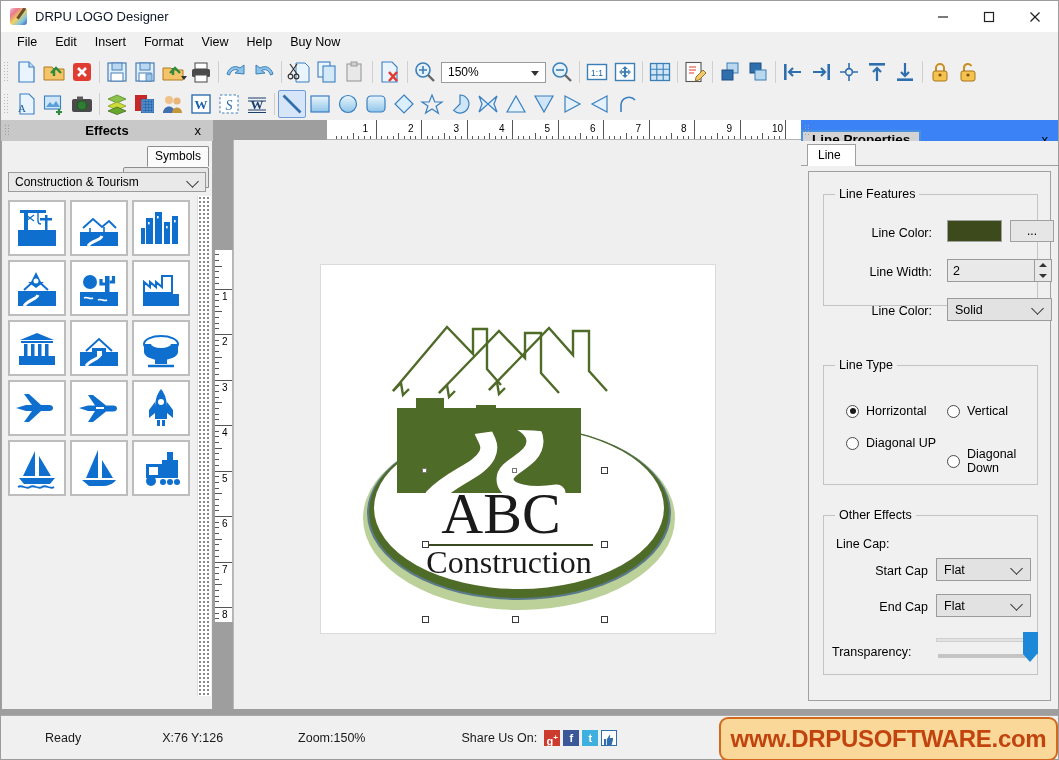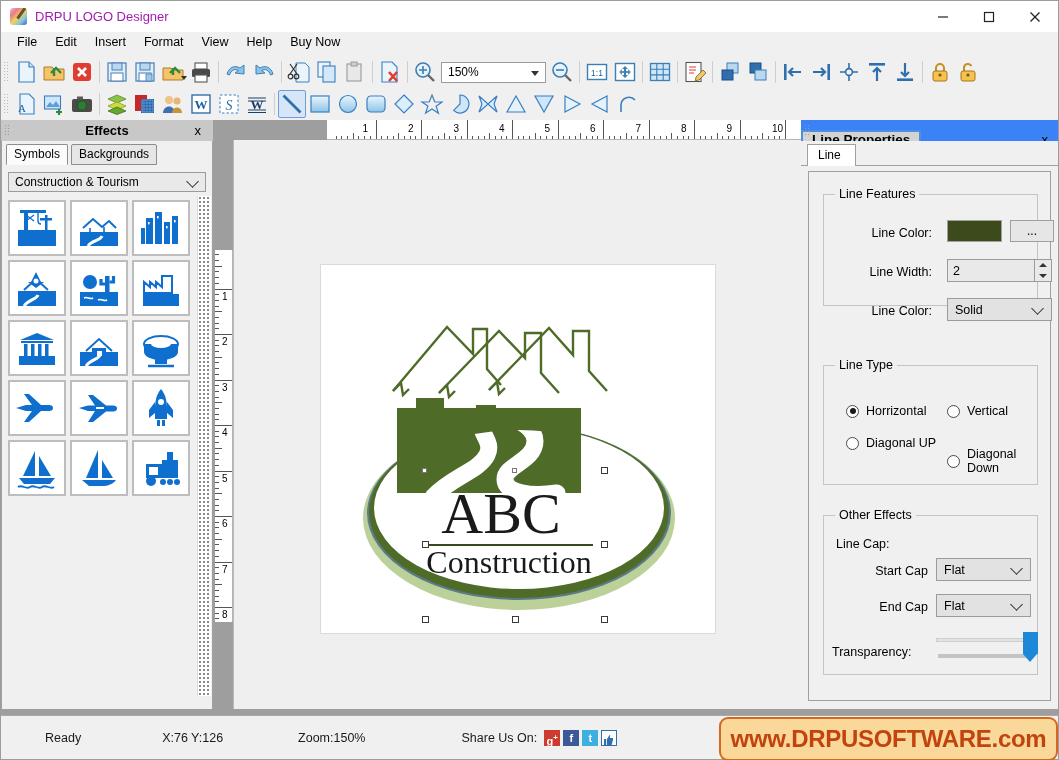--- a/index.html
+++ b/index.html
@@ -14,21 +14,21 @@
          border:1px solid #9c9c9c; }
 
   
   #titlebar { position:absolute; left:0; top:0; width:1057px; height:31px;
               background:#fff; display:flex; align-items:center; }
   #app-icon { width:17px; height:17px; margin-left:9px; margin-right:8px;
               border-radius:3px; position:relative; overflow:hidden;
               background:linear-gradient(135deg,#f3c5d8 0%,#e8788f 25%,#f0d45a 50%,#7fc4e8 75%,#3f5fae 100%); }
   #app-icon:after { content:""; position:absolute; left:10px; top:-2px; width:3px; height:14px;
                     background:#6b5030; transform:rotate(35deg); }
-  #title-text { font-size:13px; color:#a21caf; }
+  #title-text { font-size:13px; color:#0f172a; }
   .wbtn { width:46px; height:31px; display:flex; align-items:center; justify-content:center;
           font-size:13px; color:#222; }
   #wbtns { position:absolute; right:0; top:0; display:flex; }
   .wglyph { display:block; line-height:1; }
 
   
   #menubar { position:absolute; left:0; top:31px; width:1057px; height:24px;
              background:#f0f0f0; display:flex; padding-left:7px; }
   .menu-item { padding:3px 9px; font-size:12.5px; color:#000; }
 
@@ -55,21 +55,21 @@
 
   
   #leftpanel { position:absolute; left:0; top:119px; width:212px; height:594px; background:#f0f0f0; }
   .panel-title { height:21px; background:#c8c8c8; display:flex; align-items:center;
                  justify-content:center; position:relative; font-weight:bold; font-size:13px; }
   .panel-title .pgrip { position:absolute; left:3px; top:4px; width:5px; height:13px;
                 background-image:radial-gradient(#9a9a9a 40%, transparent 41%); background-size:3px 3px;}
   .panel-title .pclose { position:absolute; right:12px; font-weight:normal; font-size:13px; }
   #leftbody { position:absolute; left:0; top:21px; width:212px; height:573px;
               background:#f0f0f0; border:1px solid #a0a0a0; border-top:none; }
-  #tabrow { display:flex; padding:5px 0 0 4px; height:24px; align-items:flex-end; }
+  #tabrow { display:flex; padding:5px 0 0 4px; height:24px; align-items:flex-end;flex-direction:column; }
   .ltab { border:1px solid #8d8d8d; background:#e6e6e6; padding:2px 7px 3px 7px; font-size:12px;
           margin-right:3px; border-radius:2px 2px 0 0; }
   .ltab.active { background:#fbfbfb; border-bottom-color:#fbfbfb; }
   #catcombo { margin:7px 6px 0 6px; height:20px; background:#e9e9e9; border:1px solid #9b9b9b;
               display:flex; align-items:center; padding-left:6px; font-size:12px; position:relative; }
   #catcombo .chev { position:absolute; right:8px; width:9px; height:9px;
                     border-right:1.6px solid #333; border-bottom:1.6px solid #333;
                     transform:rotate(45deg); top:4px; }
   #symgrid { position:absolute; left:6px; top:59px; width:186px; display:flex; flex-wrap:wrap; gap:0; }
   .symcell { width:58px; height:56px; margin:0 4px 4px 0; border:2px solid #bdbdbd;

